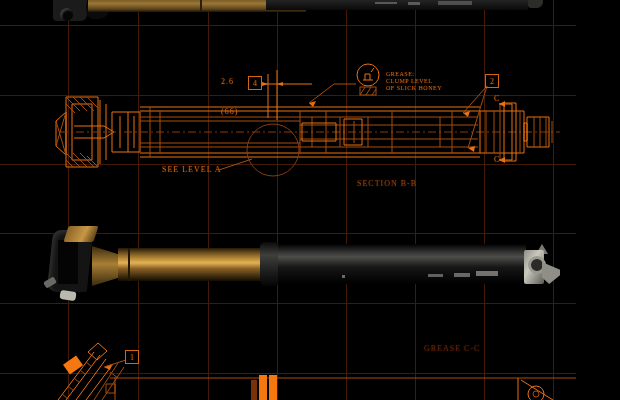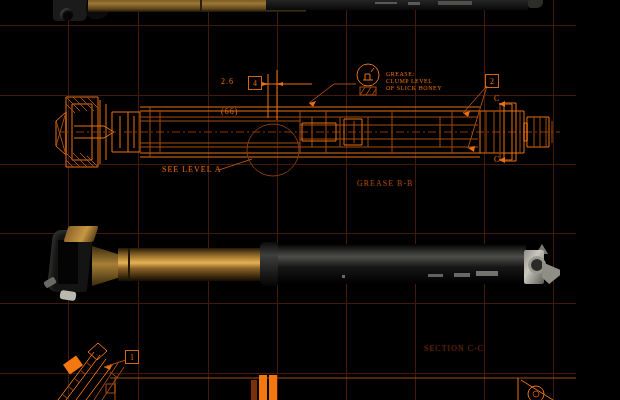--- a/index.html
+++ b/index.html
@@ -173,22 +173,22 @@
   <div class="lbl" style="left:221px;top:87px;margin-top:20px;">(66)</div>
   <div class="balloon" style="left:248px;top:76px;">4</div>
   <div class="balloon" style="left:485px;top:74px;">2</div>
   <div class="balloon" style="left:125px;top:350px;">1</div>
 
   <div class="lbl small" style="left:386px;top:71px;">GREASE:</div>
   <div class="lbl small" style="left:386px;top:78px;">CLUMP LEVEL</div>
   <div class="lbl small" style="left:386px;top:85px;">OF SLICK HONEY</div>
 
   <div class="lbl" style="left:162px;top:165px;">SEE LEVEL A</div>
-  <div class="lbl mid" style="left:357px;top:179px;">GREASE B-B</div>
-  <div class="lbl dim" style="left:424px;top:344px;">SECTION C-C</div>
+  <div class="lbl mid" style="left:357px;top:179px;">SECTION B-B</div>
+  <div class="lbl dim" style="left:424px;top:344px;">GREASE C-C</div>
   <div class="lbl" style="left:494px;top:94px;">C</div>
   <div class="lbl" style="left:494px;top:155px;">C</div>
 
   <div class="render" id="r1" style="left:50px;top:0;width:500px;height:24px;">
     <div class="clamp"></div>
     <div class="clamp-ball"></div>
     <div class="lip"></div>
     <div class="gold"></div>
     <div class="etch"></div>
     <div class="black"></div>

